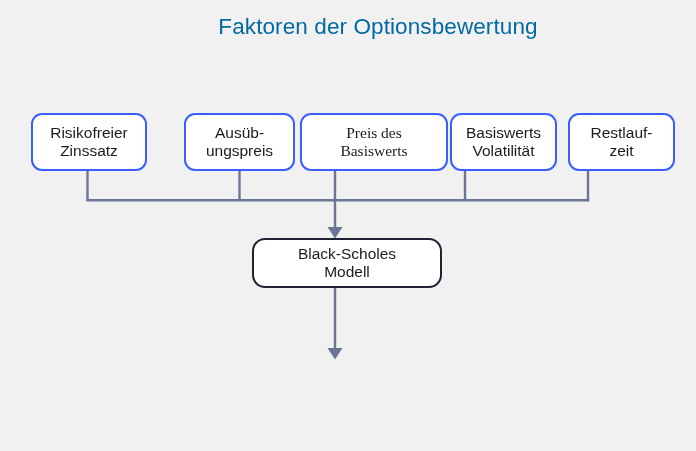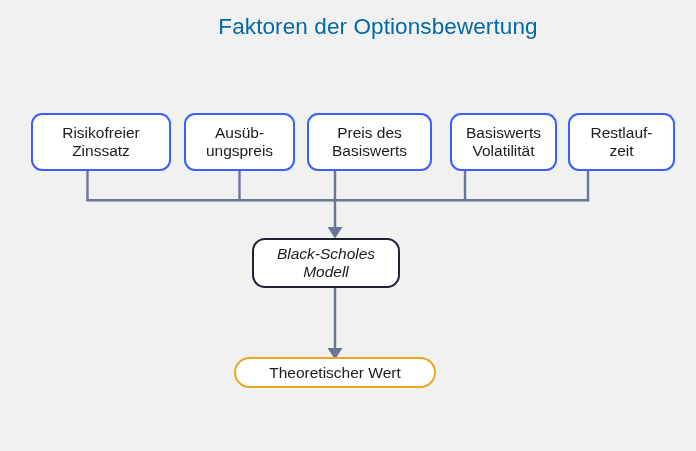--- a/index.html
+++ b/index.html
@@ -48,36 +48,35 @@
     white-space: pre-line;
   }
   .factor {
     top: 113px;
     height: 58px;
     border: 2px solid #3b5ffc;
     border-radius: 11px;
     font-size: 15.5px;
     line-height: 18.5px;
   }
-  .f0 { left: 31px;  width: 140px; }
+  .f0 { left: 31px;  width: 116px; }
   .f1 { left: 184px; width: 111px; }
-  .f2 { left: 307px; width: 125px; }
+  .f2 { left: 300px; width: 148px; font-family: Liberation Serif, serif; }
   .f3 { left: 450px; width: 107px; }
   .f4 { left: 568px; width: 107px; }
 
   #model {
     left: 252px;
     top: 238px;
-    width: 148px;
+    width: 190px;
     height: 50px;
     border: 2.5px solid #1f2433;
     border-radius: 13px;
     font-size: 15.5px;
     line-height: 18.5px;
-    font-style: italic;
   }
   #result {
     left: 234px;
     top: 357px;
     width: 202px;
     height: 31px;
     border: 2.5px solid #e9a81e;
     border-radius: 16px;
     font-size: 15.5px;
     line-height: 18px;
@@ -132,17 +131,14 @@
   <div class="node factor f4">
     <span class="lbl">Restlauf-
 zeit</span>
   </div>
 
   <div class="node" id="model">
     <span class="lbl">Black-Scholes
 Modell</span>
   </div>
 
-  <div class="node" id="result">
-    <span class="lbl">Theoretischer Wert</span>
-  </div>
 
 </div>
 
 </body></html>

